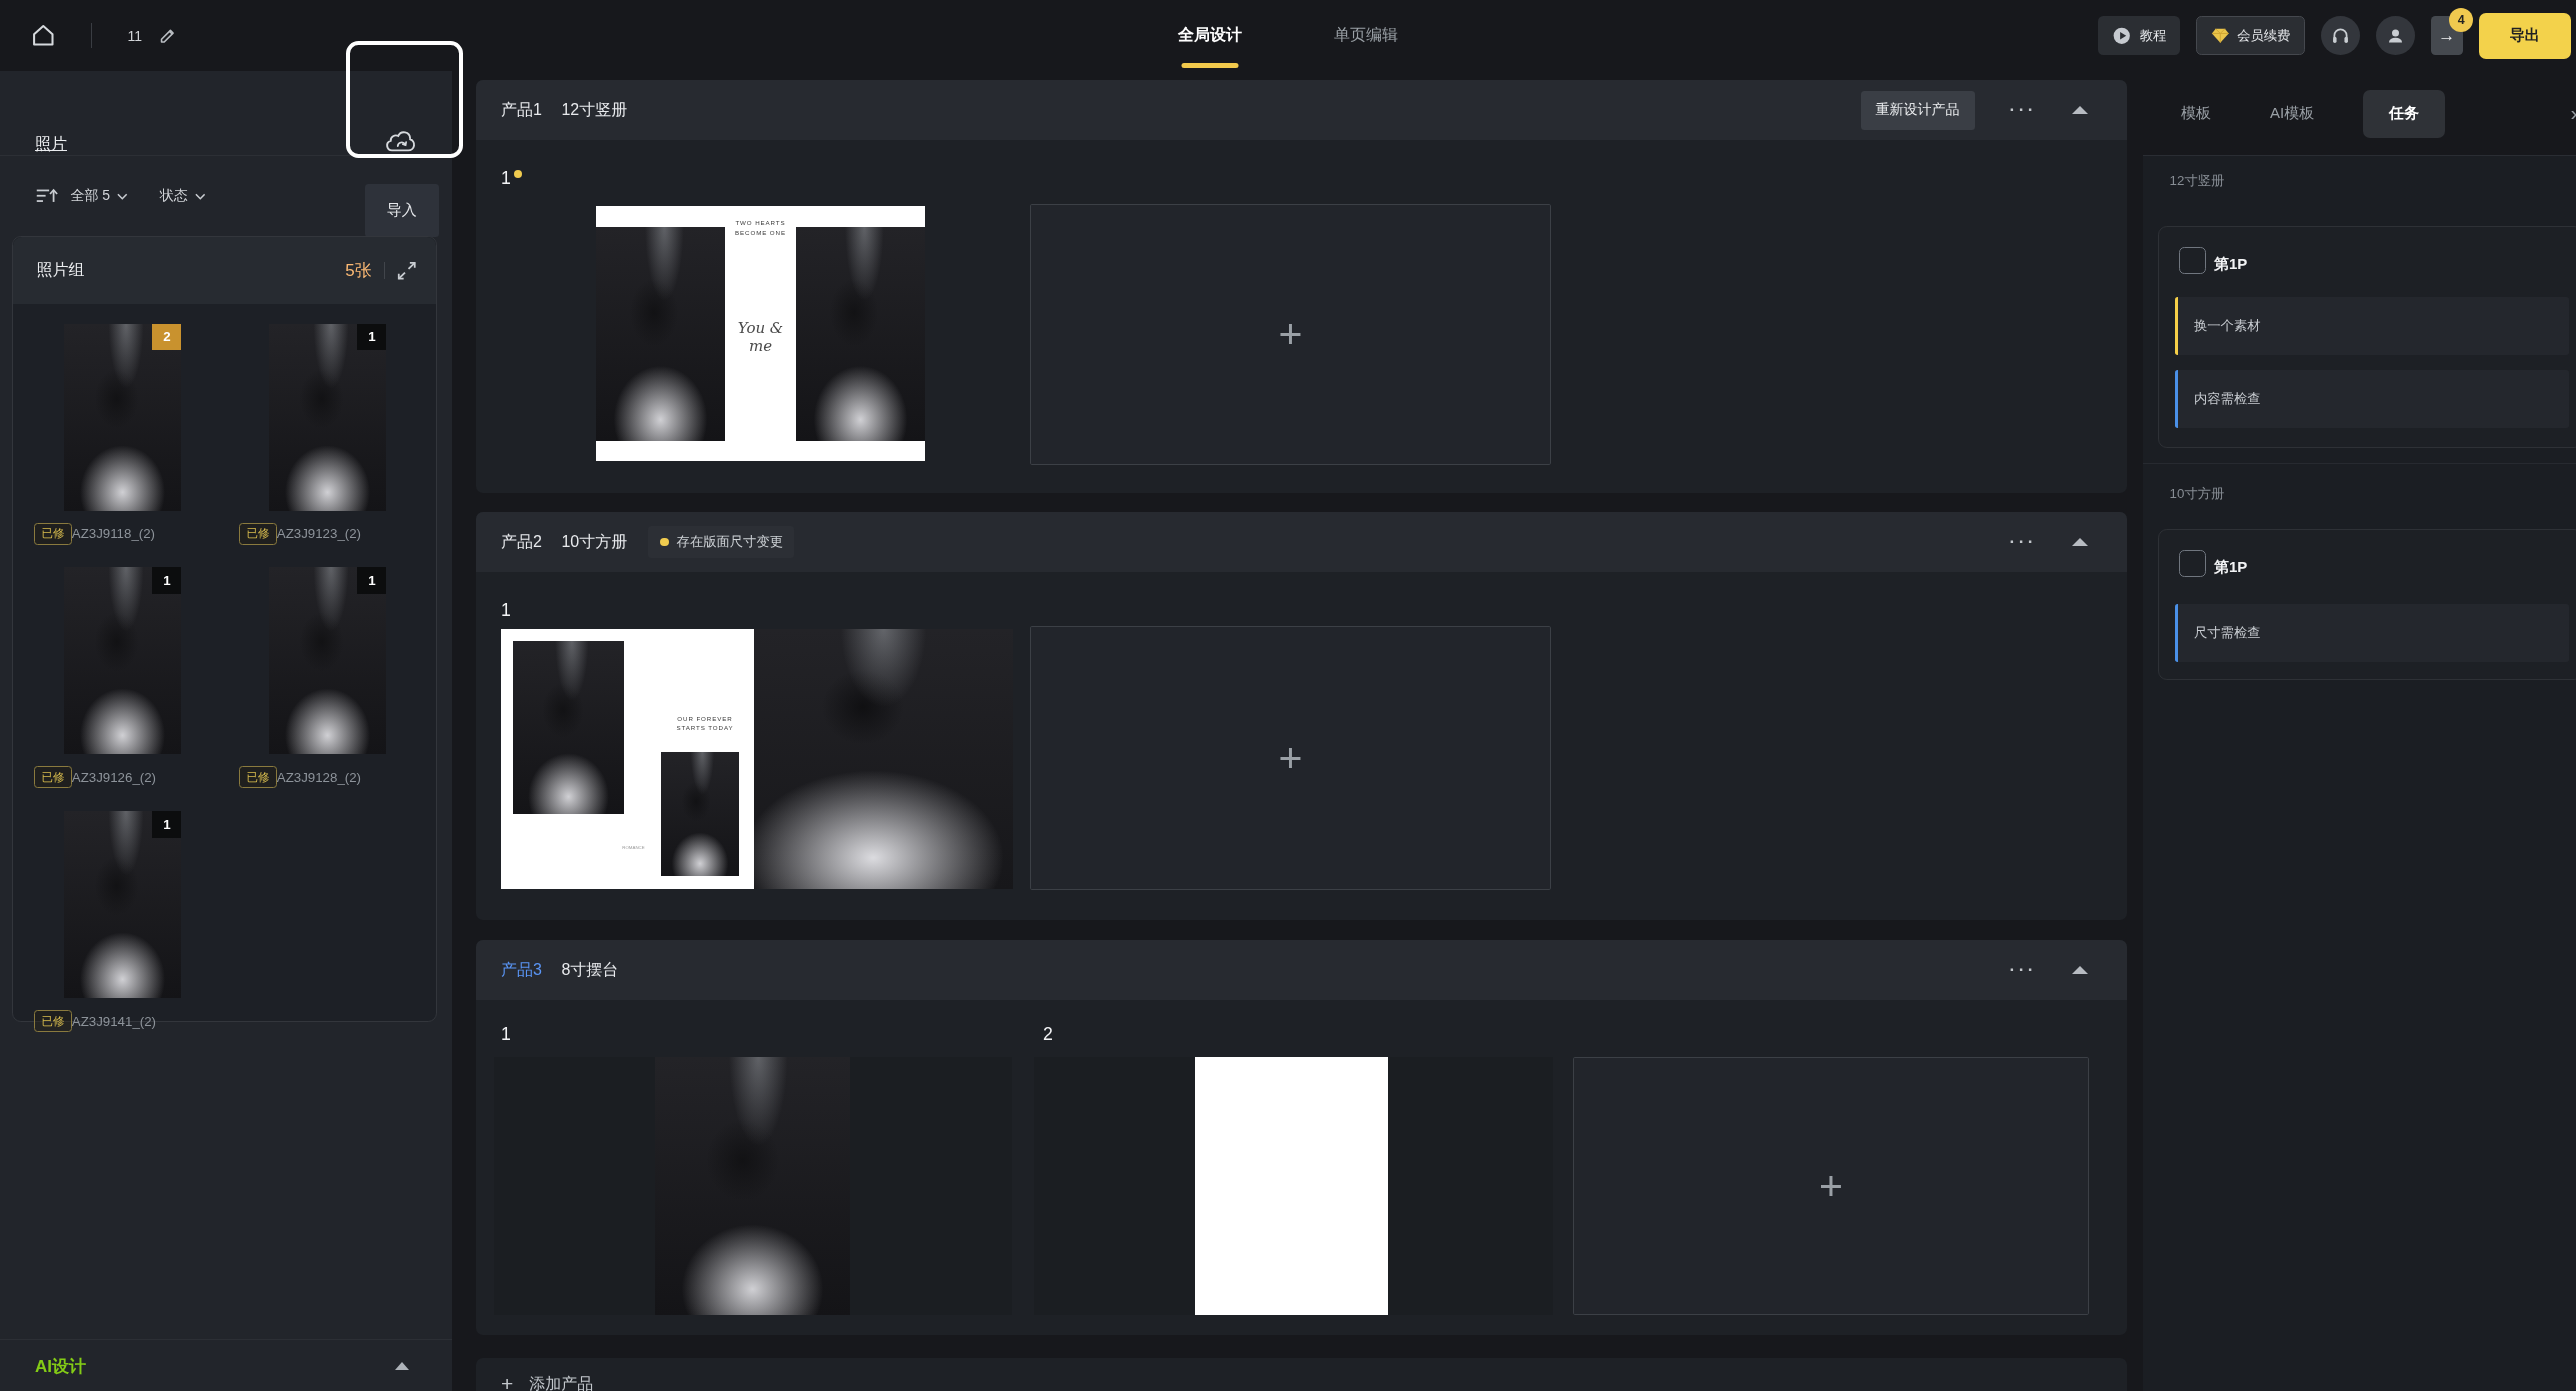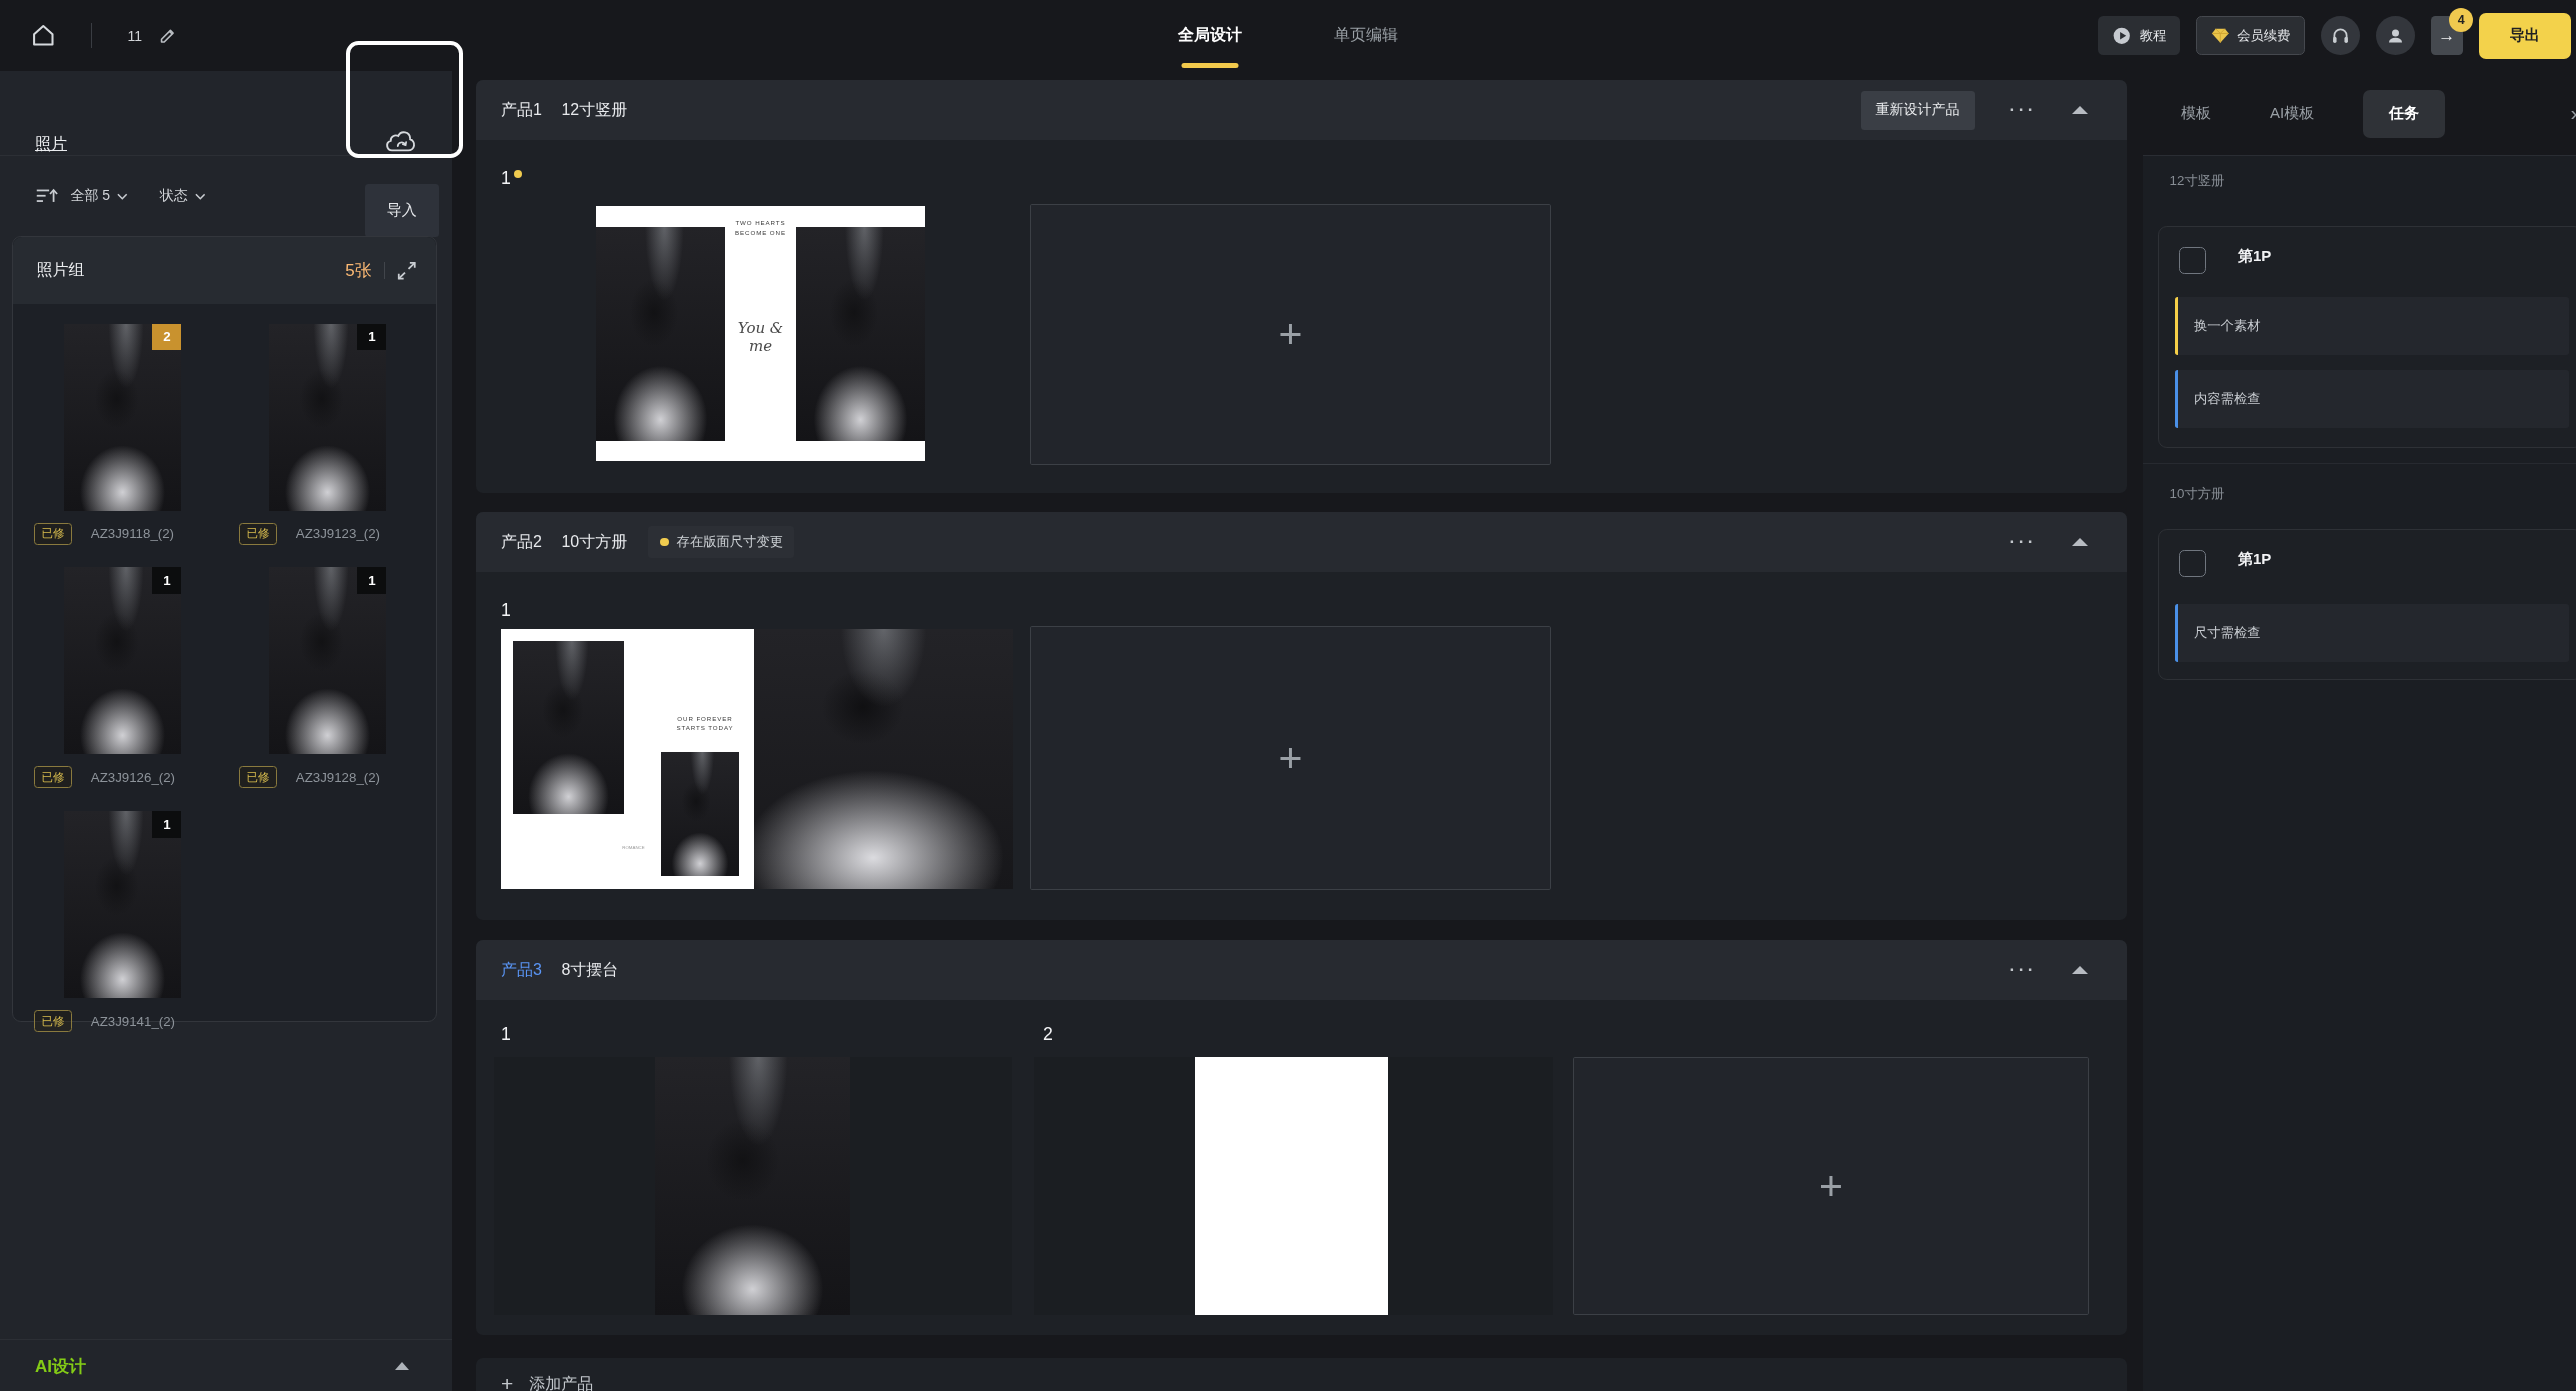--- a/index.html
+++ b/index.html
@@ -38,21 +38,21 @@
   .panel-header{height:67px;background:#272b31;border-radius:8.9px 8.9px 0 0;display:flex;align-items:center;padding:0 19.5px 0 23px;}
   .panel-title{font-size:16px;color:#eceef0;}
   .panel-count{margin-left:auto;font-size:17px;color:#fdba74;}
   .ph-div{width:0.9px;height:17.7px;background:#41454b;margin:0 12.4px;}
   .photo-grid{position:absolute;left:0;right:0;top:67px;bottom:0;}
   .photo-cell{position:absolute;width:202px;}
   .photo{position:relative;margin-left:30px;width:117px;height:187px;cursor:pointer;}
   .count-badge{position:absolute;right:0;top:0;width:29px;height:26.6px;display:flex;align-items:center;justify-content:center;font-size:13.3px;font-weight:bold;color:#fff;}
   .count-badge.gold{background:#c9922e;}
   .count-badge.dark{background:rgba(8,9,11,0.85);}
-  .photo-label{position:absolute;left:0;top:199px;display:flex;align-items:center;gap:19px;white-space:nowrap;}
+  .photo-label{position:absolute;left:0;top:199px;display:flex;align-items:center;gap:0;white-space:nowrap;}
   .tag-chip{border:0.9px solid #8a7a3e;color:#d9bd4e;border-radius:3.5px;font-size:11.5px;padding:2.7px 6.2px;background:rgba(36,32,18,0.35);}
   .photo-name{font-size:13.3px;color:#8d939a;}
   .ai-row{position:absolute;left:0;right:0;bottom:0;height:53px;border-top:0.9px solid #2c2f35;display:flex;align-items:center;padding:0 43px 0 35px;}
   .ai-title{font-size:17px;font-weight:bold;color:#84cc16;}
   .tri-up{width:0;height:0;border-left:7px solid transparent;border-right:7px solid transparent;border-bottom:8px solid #aeb3b9;margin-left:auto;cursor:pointer;}
 
   
   .card{position:absolute;left:476px;width:1651px;background:#1e2126;border-radius:7px;}
   .card-header{height:60px;background:#272a30;border-radius:7px 7px 0 0;display:flex;align-items:center;padding:0 39px 0 25px;}
   .prod-label{font-size:16px;color:#e8eaed;}
@@ -95,21 +95,21 @@
   .add-label{font-size:16px;color:#c3c7cc;margin-top:1.8px;}
 
   
   .rpanel{position:absolute;left:2143px;top:71px;right:0;bottom:0;background:#1b1e23;}
   .rtabs{position:relative;height:85px;background:#17181c;border-bottom:0.9px solid #2a2d33;}
   .rtab{position:absolute;top:0;height:85px;display:flex;align-items:center;font-size:15px;color:#9aa0a6;cursor:pointer;}
   .rtab-chip{position:absolute;top:18.6px;height:48px;width:82px;background:#2f3237;border-radius:7px;display:flex;align-items:center;justify-content:center;font-size:15px;font-weight:bold;color:#ffffff;cursor:pointer;}
   .dbl-chev{position:absolute;right:-6.2px;top:30px;font-size:21px;color:#9aa0a6;cursor:pointer;}
   .rsec-label{position:absolute;left:26.6px;font-size:13.3px;color:#878d94;}
   .rcard{position:absolute;left:15px;width:425px;background:#1d2025;border:0.9px solid #2e3136;border-radius:8.9px;}
-  .chk-row{position:absolute;left:20.4px;top:20.4px;display:flex;align-items:flex-start;gap:32px;}
+  .chk-row{position:absolute;left:20.4px;top:20.4px;display:flex;align-items:flex-end;gap:8px;}
   .checkbox{width:26.6px;height:26.6px;border:1.8px solid #70767f;border-radius:5.3px;background:transparent;cursor:pointer;}
   .chk-label{font-size:15px;font-weight:bold;color:#f2f3f5;}
   .task-item{position:absolute;left:16px;width:394px;height:58px;background:#24272d;border-radius:2.7px;display:flex;align-items:center;padding-left:16px;font-size:13.3px;color:#c9cdd2;cursor:pointer;}
   .task-item.yellow{border-left:3.5px solid #f5cf48;}
   .task-item.blue{border-left:3.5px solid #4a90e8;}
   .rdivider{position:absolute;left:0;right:0;height:0.9px;background:#272a30;}
 
   
   .spotlight{position:absolute;left:346px;top:41px;width:117px;height:117px;border:4.4px solid #ffffff;border-radius:12.4px;z-index:40;pointer-events:none;}
 

